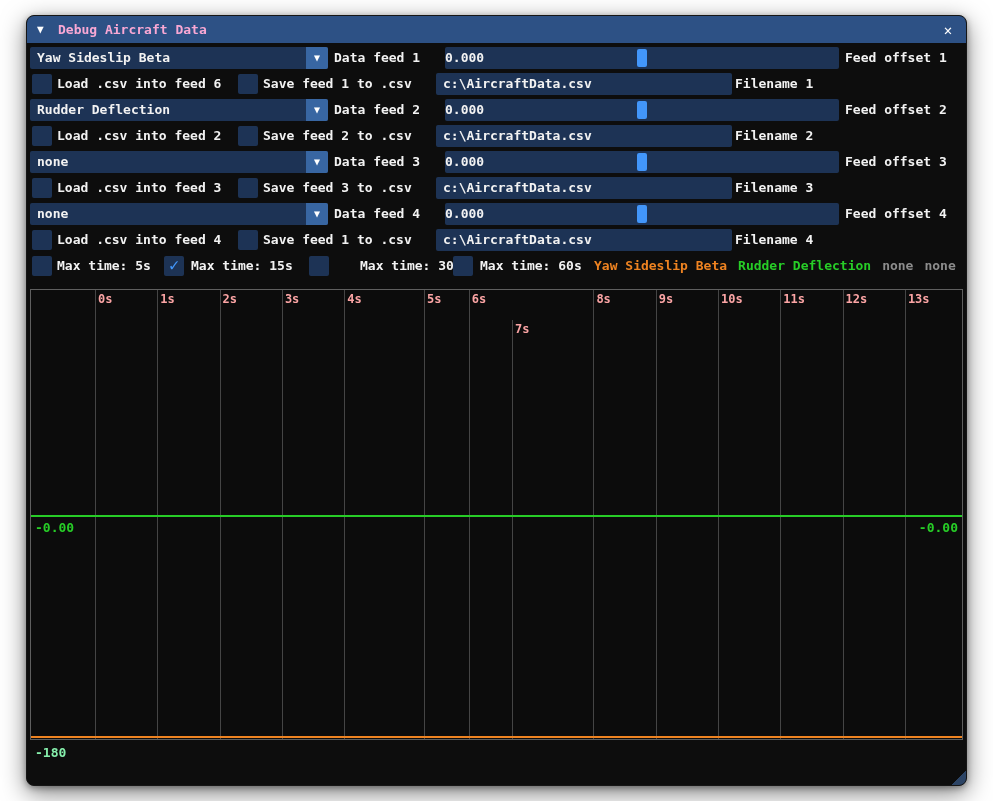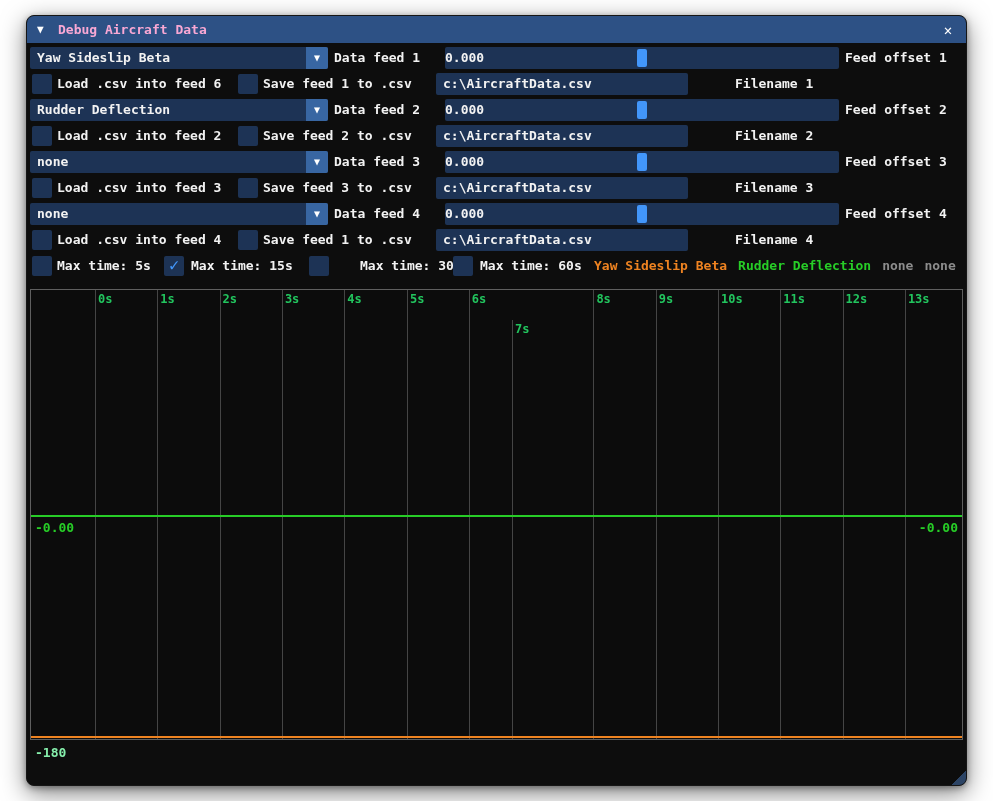--- a/index.html
+++ b/index.html
@@ -15,26 +15,26 @@
   .row{position:relative;height:22px;margin-top:4px;}
   .row.first{margin-top:7px;}
   .lbl{position:absolute;top:3px;white-space:nowrap;}
   .cb{position:absolute;top:1px;width:20px;height:20px;background:#1d3355;border-radius:2px;text-align:center;line-height:19px;font-size:17px;color:#4296fa;}
   .combo{position:absolute;left:3px;top:0;width:298px;height:22px;background:#1d3355;border-radius:2px;}
   .combo-value{position:absolute;left:7px;top:3px;white-space:nowrap;}
   .combo-btn{position:absolute;right:0;top:0;width:22px;height:22px;background:#3866a2;border-radius:0 2px 2px 0;text-align:center;line-height:22px;font-size:10px;color:#ffffff;}
   .slider{position:absolute;left:418px;top:0;width:394px;height:22px;background:#1d3355;border-radius:2px;}
   .grab{position:absolute;left:50%;transform:translateX(-50%);top:2px;bottom:2px;width:10px;background:#4296fa;border-radius:2px;}
   .slider-val{position:absolute;left:0;right:0;top:3px;text-align:left;}
-  .input{position:absolute;left:409px;top:0;width:252px;height:22px;background:#1d3355;border-radius:2px;}
+  .input{position:absolute;left:409px;top:0;width:296px;height:22px;background:#1d3355;border-radius:2px;}
   .input-text{position:absolute;left:7px;top:3px;white-space:nowrap;}
   .legend{position:absolute;left:567px;top:3px;display:flex;gap:11px;white-space:nowrap;}
   .plot{position:relative;margin-top:12px;margin-left:3px;width:933px;height:451px;border:1px solid #5f5f5f;background:#0c0c0c;}
   .gridline{position:absolute;top:0;bottom:0;width:1px;background:#454545;}
-  .tick-label{position:absolute;top:2px;left:3px;color:#22c55e;font-size:12px;white-space:nowrap;}
+  .tick-label{position:absolute;top:2px;left:3px;color:#fca5a5;font-size:12px;white-space:nowrap;}
   .series-line{position:absolute;left:0;right:0;height:2px;}
   .series-label{position:absolute;font-size:13px;white-space:nowrap;}
   .resize-grip{position:absolute;right:0;bottom:0;width:16px;height:16px;background:linear-gradient(135deg,transparent 55%,#2c4465 55%);border-bottom-right-radius:7px;}
 </style>
 </head>
 <body>
 
 <div class="page">
   <div class="window">
 
@@ -175,21 +175,21 @@
           </div>
           <div class="gridline" style="left: 188.6px;">
             <span class="tick-label">2s</span>
           </div>
           <div class="gridline" style="left: 250.9px;">
             <span class="tick-label">3s</span>
           </div>
           <div class="gridline" style="left: 313.2px;">
             <span class="tick-label">4s</span>
           </div>
-          <div class="gridline" style="left: 376px;">
+          <div class="gridline" style="left: 393px;">
             <span class="tick-label">5s</span>
           </div>
           <div class="gridline" style="left: 437.8px;">
             <span class="tick-label">6s</span>
           </div>
           <div class="gridline" style="left: 481px; margin-top: 30px;">
             <span class="tick-label">7s</span>
           </div>
           <div class="gridline" style="left: 562.4px;">
             <span class="tick-label">8s</span>

